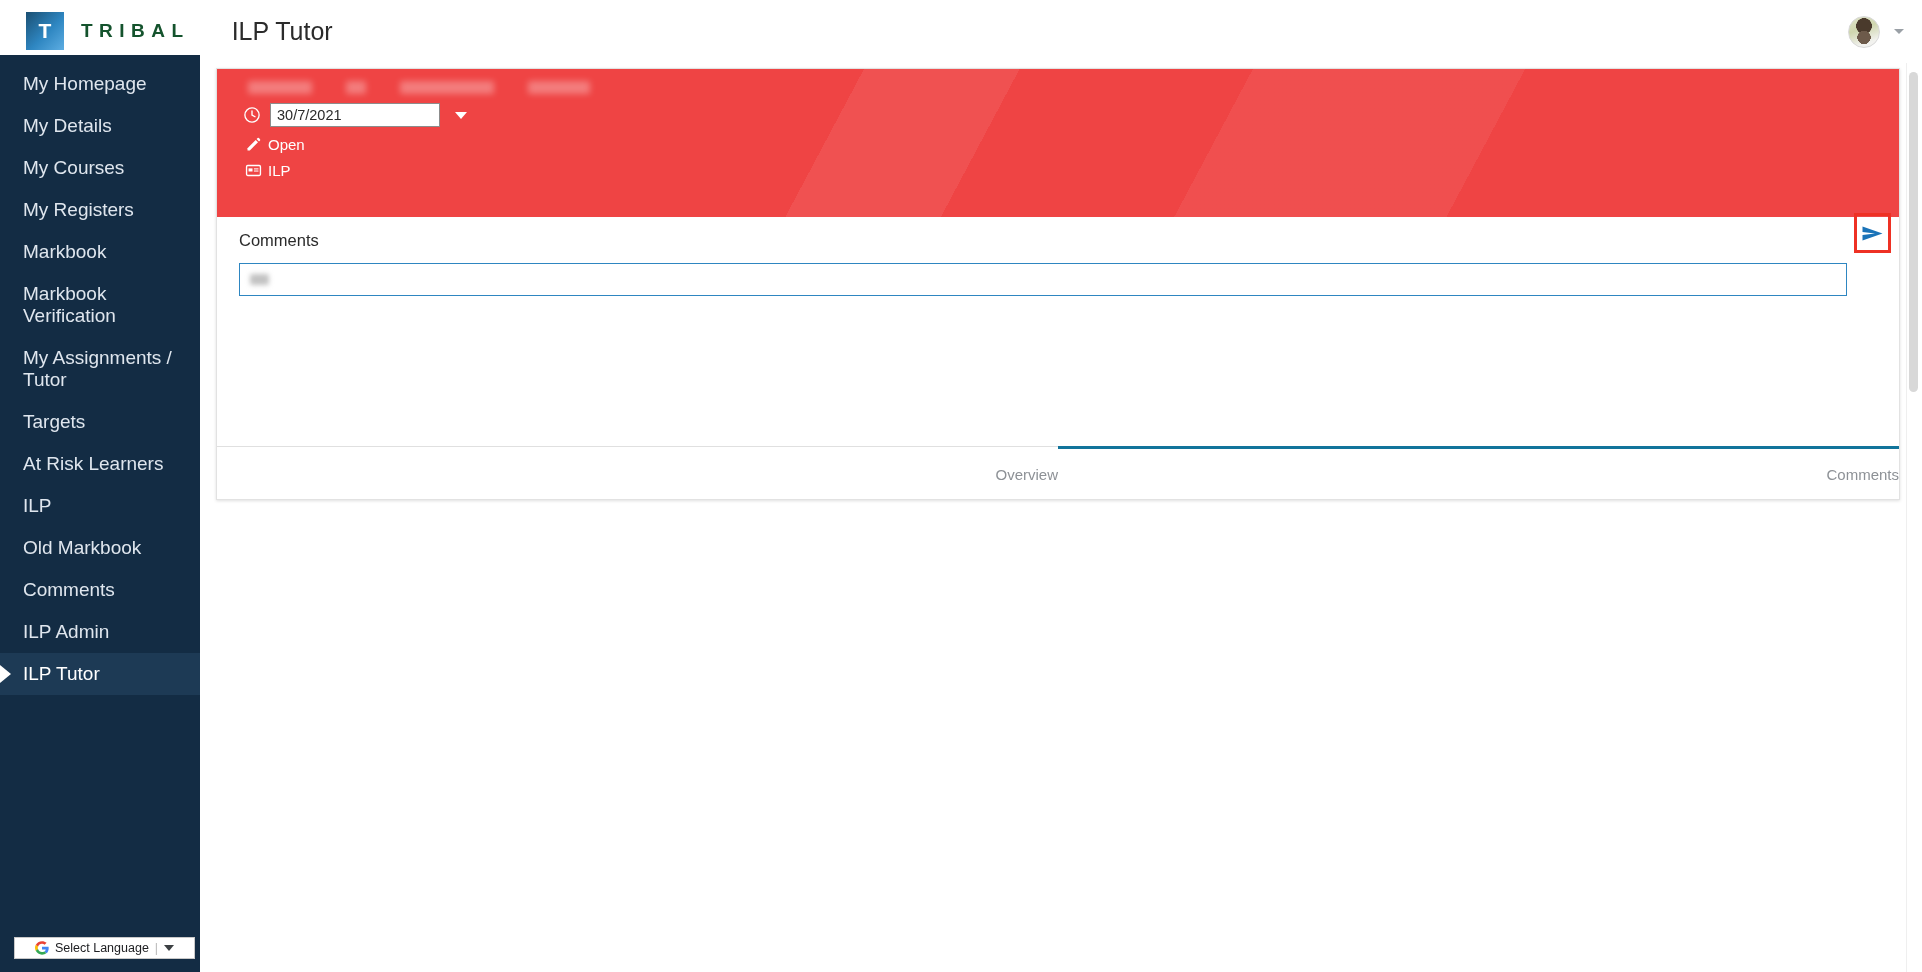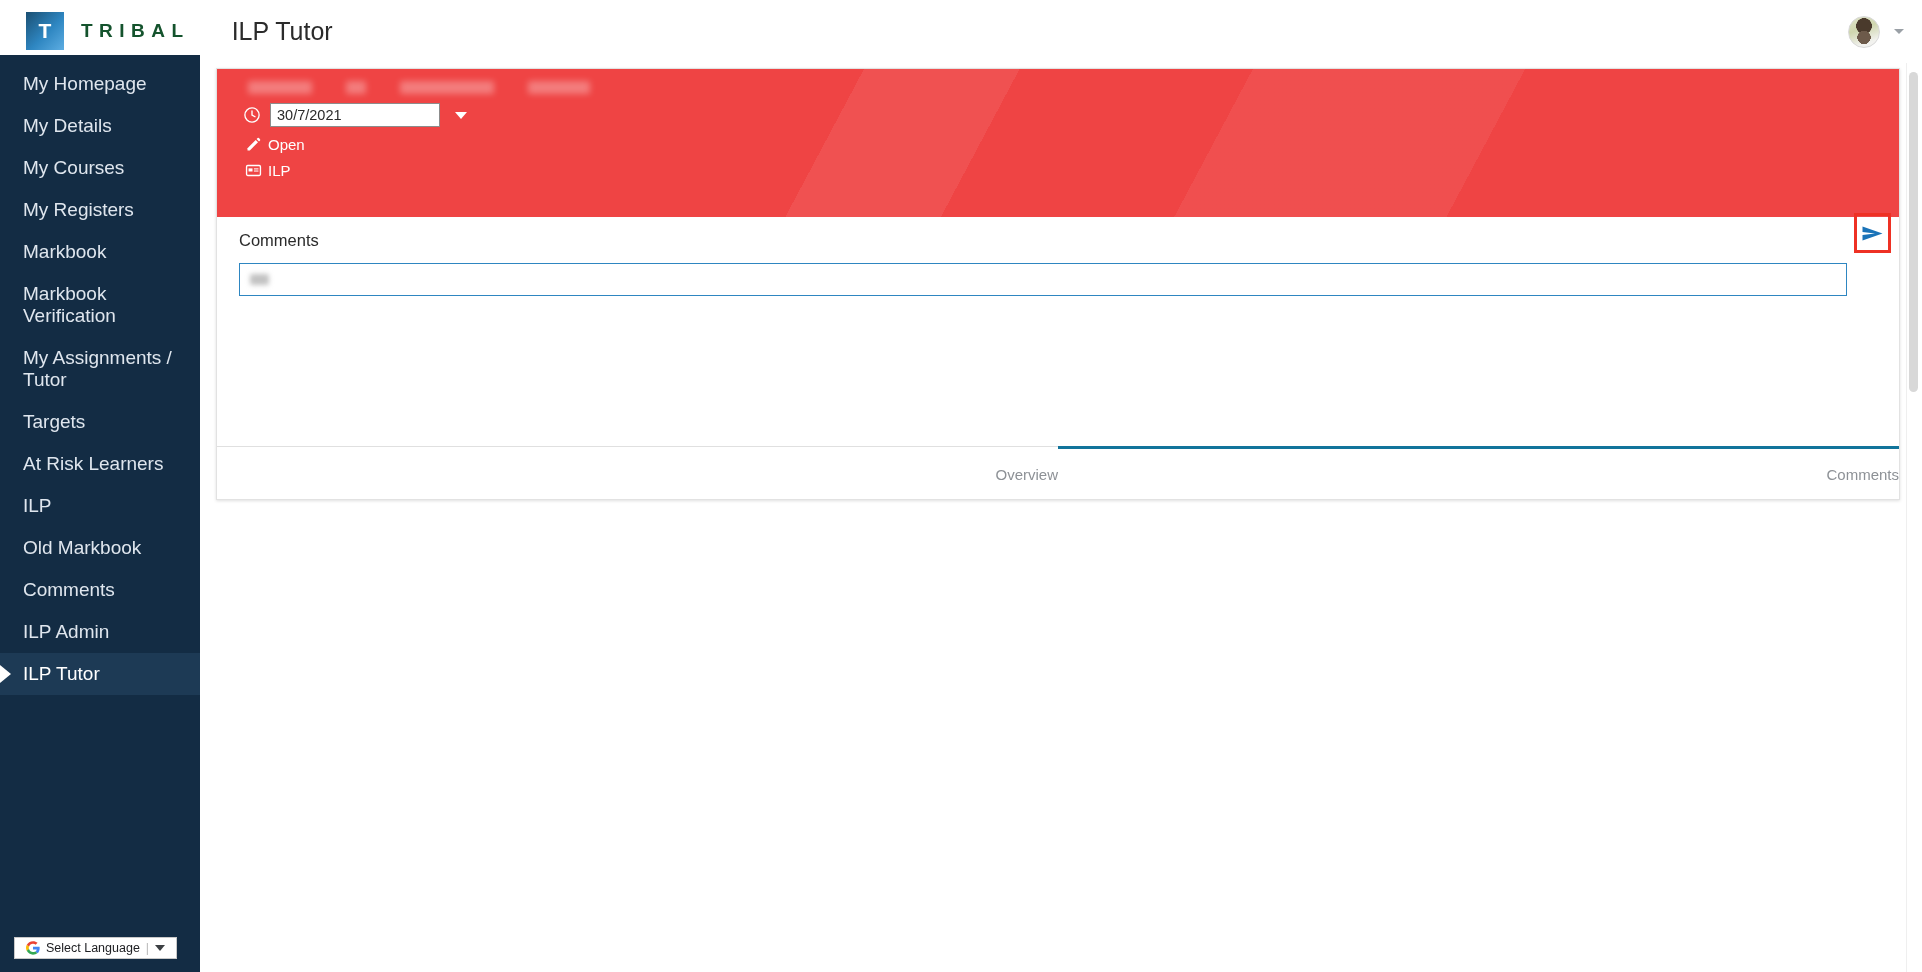--- a/index.html
+++ b/index.html
@@ -60,21 +60,21 @@
   .nav-item.active .arrow {
     position: absolute; left: 0px; top: 50%; transform: translateY(-50%);
     width: 0; height: 0;
     border-top: 9px solid transparent; border-bottom: 9px solid transparent;
     border-left: 11px solid #ffffff;
   }
   .translate-widget {
     position: absolute; left: 14px; bottom: 13px;
     background: #ffffff; border: 1px solid #c9c9c9;
     height: 22px; display: flex; align-items: center;
-    padding: 0 11px; gap: 6px; font-size: 12.5px; color: #202124;
+    padding: 0 20px; gap: 6px; font-size: 12.5px; color: #202124;
     white-space: nowrap;
   }
   .g-logo { width: 14px; height: 14px; flex: none; }
   .tw-sep { color: #b9b9b9; }
   .tw-caret {
     width: 0; height: 0; border-left: 5px solid transparent;
     border-right: 5px solid transparent; border-top: 6px solid #3c4043;
   }
 
   

